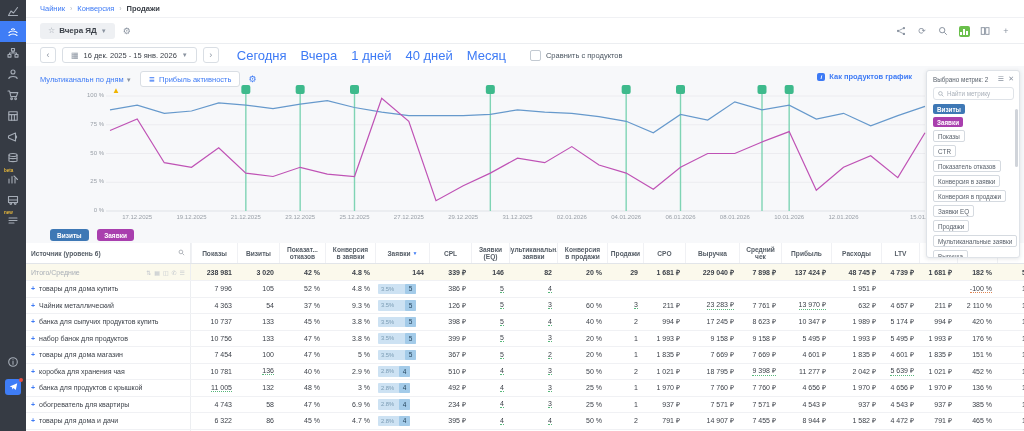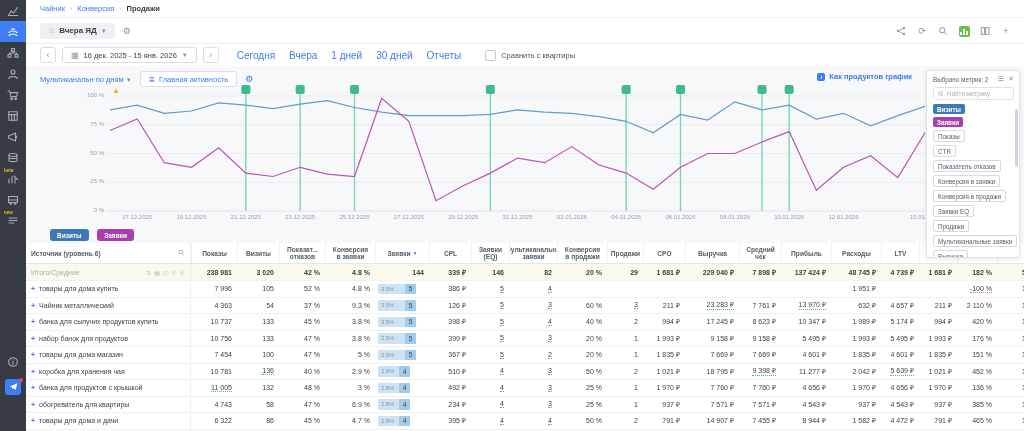--- a/index.html
+++ b/index.html
@@ -26,21 +26,21 @@
   .gear{color:#8a93a0;font-size:9px;margin-left:8px;}
   #header-actions{position:absolute;right:12px;top:7px;display:flex;gap:9px;align-items:center;}
   .h-ico{width:12px;height:12px;display:flex;align-items:center;justify-content:center;color:#8a93a0;font-size:9px;}
   .h-ico .greenbox{width:11px;height:11px;background:#6abf4b;border-radius:2px;display:flex;align-items:flex-end;justify-content:center;gap:1px;padding-bottom:2px;box-sizing:border-box;}
   .greenbox i{display:block;width:2px;background:#fff;}
   
   #toolbar{position:absolute;left:26px;top:44px;width:998px;height:22px;background:#fff;display:flex;align-items:center;padding-left:14px;box-sizing:border-box;gap:6px;}
   .nav-btn{width:16px;height:16px;border:1px solid #d9dee4;border-radius:3px;display:flex;align-items:center;justify-content:center;color:#8a93a0;font-size:9px;background:#fff;box-sizing:border-box;}
   .date-pill{height:16px;border:1px solid #d9dee4;border-radius:3px;background:#fff;display:flex;align-items:center;gap:5px;padding:0 8px;font-size:7.5px;color:#3a3f47;box-sizing:border-box;}
   .cal{color:#8a93a0;font-size:8px;}
-  #quick-links{display:flex;gap:14px;margin-left:12px;font-size:10px;}
+  #quick-links{display:flex;gap:14px;margin-left:12px;font-size:13px;}
   #quick-links span{color:#3d7af5;}
   #compare{display:flex;align-items:center;gap:5px;margin-left:18px;font-size:7.5px;color:#4a5560;}
   .chk{width:9px;height:9px;border:1px solid #c3cad2;border-radius:2px;background:#fff;}
   
   #chart-section{position:absolute;left:26px;top:66px;width:998px;height:177px;background:#f7f8fa;}
   #toolbar2{position:absolute;left:14px;top:4px;height:18px;display:flex;align-items:center;gap:8px;font-size:7.5px;}
   #group-by{color:#3d7af5;}
   #add-activity{height:16px;border:1px solid #d9dee4;border-radius:3px;background:#fff;display:flex;align-items:center;gap:4px;padding:0 8px;color:#3d7af5;box-sizing:border-box;}
   .gear2{color:#3d7af5;font-size:9px;}
   #chart-help{position:absolute;right:112px;top:6px;display:flex;gap:4px;align-items:center;font-size:7.5px;color:#3d7af5;font-weight:bold;}
@@ -232,35 +232,35 @@
     <div class="date-pill">
       <span class="cal">▦</span>
       <span>16 дек. 2025 - 15 янв. 2026</span>
       <span class="caret">▼</span>
     </div>
     <div class="nav-btn">›</div>
     <div id="quick-links">
         <span>Сегодня</span>
         <span>Вчера</span>
         <span>1 дней</span>
-        <span>30 дней</span>
-        <span>Отчеты</span>
+        <span>40 дней</span>
+        <span>Месяц</span>
       </div>
     <div id="compare">
       <span class="chk"></span>
-      <span>Сравнить с квартиры</span>
+      <span>Сравнить с продуктов</span>
     </div>
   </div>
 
   <div id="chart-section">
     <div id="toolbar2">
       <span id="group-by"><span>Мультиканальн по дням</span> <span class="caret">▼</span></span>
       <span id="add-activity">
           <span>≣</span>
-          <span>Главная активность</span>
+          <span>Прибыль активность</span>
         </span>
       <span class="gear2">⚙</span>
     </div>
     <div id="chart-help">
       <span class="info-b">i</span>
       <span>Как продуктов график</span>
     </div>
     <div id="warn">▲</div>
   </div>
 

